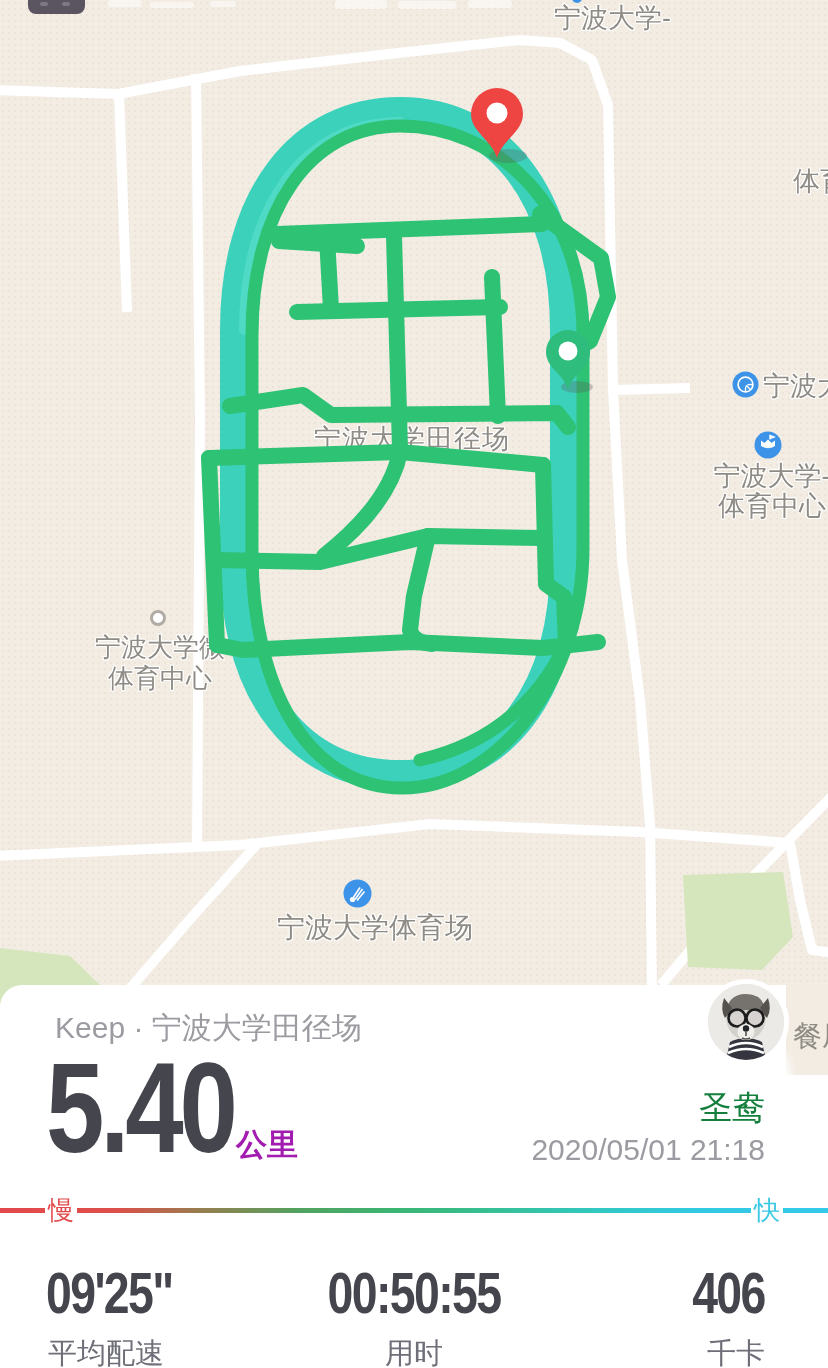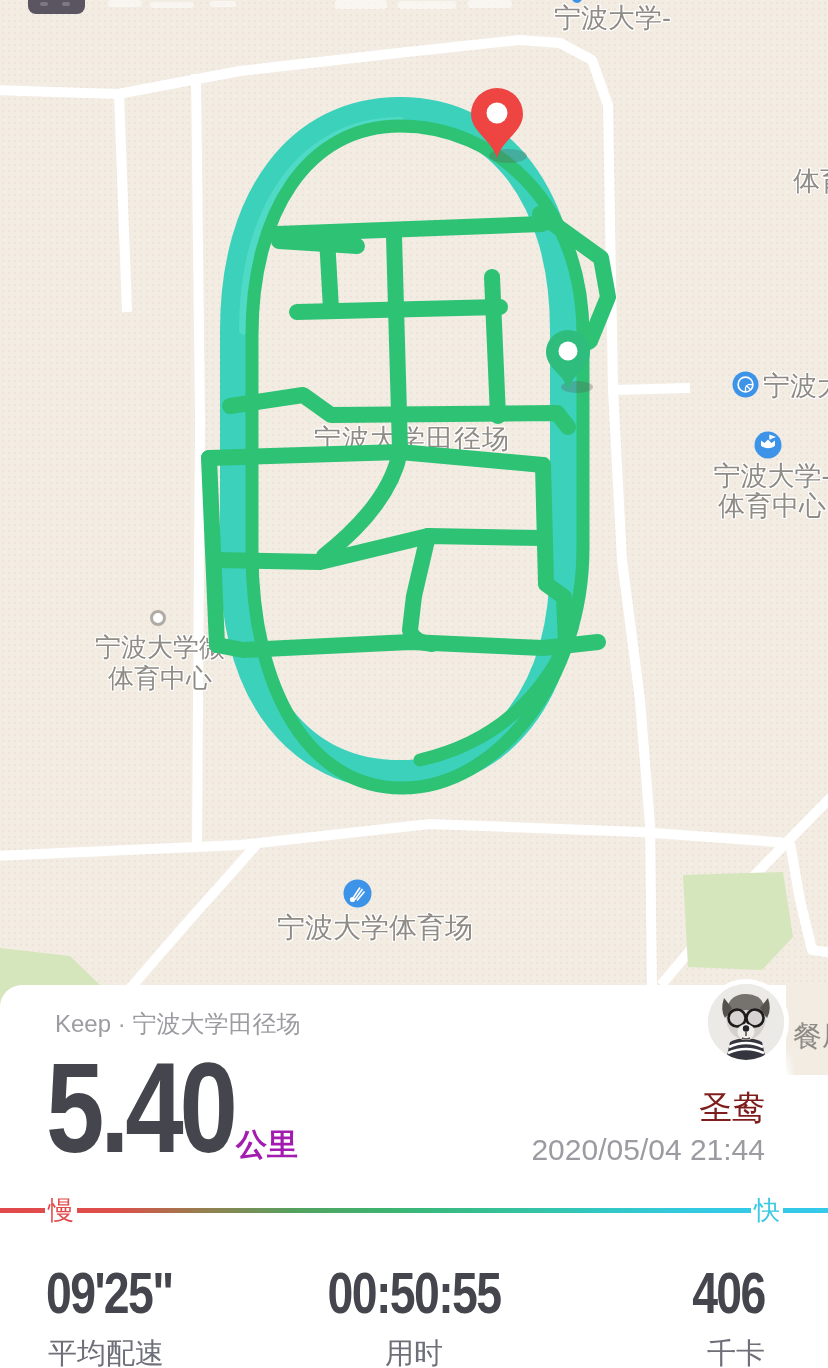--- a/index.html
+++ b/index.html
@@ -29,21 +29,21 @@
   #card{position:absolute;left:0;top:985px;width:828px;height:383px;background:#ffffff;border-radius:22px 22px 0 0;}
   #map-remnant{position:absolute;left:786px;top:985px;width:42px;height:90px;
      background:linear-gradient(to left,#f2ece3 78%,rgba(242,236,227,0)),
                 linear-gradient(to top,rgba(242,236,227,0) 0,#f2ece3 30%);}
   #restaurant-label{position:absolute;left:7px;top:32px;font-size:29px;color:#8f8b85;white-space:nowrap;}
   #avatar{position:absolute;left:703px;top:979px;width:86px;height:86px;border-radius:50%;
      background:#e9e7e3;border:5px solid #fff;box-sizing:border-box;overflow:hidden;}
   #distance-value{position:absolute;left:46px;top:1048px;font-size:128px;line-height:120px;font-weight:bold;
      color:#45454e;letter-spacing:-5px;transform:scaleX(.82);transform-origin:left top;}
   #distance-unit{position:absolute;left:236px;top:1124px;font-size:31px;font-weight:bold;color:#a21caf;}
-  #user-name{position:absolute;right:63px;top:1086px;font-size:33px;color:#7f1d1d;}
+  #user-name{position:absolute;right:63px;top:1086px;font-size:33px;color:#15803d;}
   #run-datetime{position:absolute;right:63px;top:1133px;font-size:30px;color:#9b9ba1;}
   
   #pace-bar{position:absolute;left:0;top:1208px;width:828px;height:5px;
      background:linear-gradient(90deg,#e2494c 0%,#dd4f4a 14%,#987d4e 24%,#52a25f 36%,#3bb573 48%,#36c096 60%,#32c7c0 72%,#33c9e2 84%,#35c9ea 100%);}
   .pace-txt{position:absolute;top:1194px;font-size:26px;line-height:32px;background:#fff;padding:0 3px;}
   #pace-slow{left:45px;color:#e2494c;}
   #pace-fast{right:45px;color:#3cc9e3;}
   
   .stat-value{position:absolute;top:1262px;font-size:58px;line-height:62px;font-weight:bold;color:#45454e;
      letter-spacing:-2px;transform:scaleX(.8);}
@@ -169,27 +169,27 @@
       <path d="M568,390 C564,374 546,368 546,352 A22,22 0 1 1 590,352 C590,368 572,374 568,390 Z" fill="#2ebd7d"></path>
       <circle cx="568" cy="351" r="9.5" fill="#fff"></circle>
 
       <ellipse cx="508" cy="156" rx="19" ry="7" fill="rgba(90,90,90,.30)"></ellipse>
       <path d="M497,158 C492,140 471,132 471,114 A26,26 0 1 1 523,114 C523,132 502,140 497,158 Z" fill="#ee4543"></path>
       <circle cx="497" cy="113" r="10.5" fill="#fff"></circle>
     </svg>
   </div>
 
   <div id="card">
-    <div style="position:absolute;left:55px;top:23px;font-size:24px;color:#9b9ba1">Keep · 宁波大学田径场</div>
+    <div style="position:absolute;left:55px;top:23px;font-size:30px;color:#9b9ba1">Keep · 宁波大学田径场</div>
   </div>
 
   <div id="distance-value">5.40</div>
   <div id="distance-unit">公里</div>
   <div id="user-name">圣鸯</div>
-  <div id="run-datetime">2020/05/04 21:44</div>
+  <div id="run-datetime">2020/05/01 21:18</div>
 
   <div id="map-remnant">
     <div id="restaurant-label">餐厅</div>
   </div>
 
   <div id="avatar">
     <svg width="76" height="76" viewBox="0 0 76 76">
       <rect width="76" height="76" fill="#eceae6"></rect>
       <path d="M18,76 L22,58 Q38,50 54,58 L58,76 Z" fill="#35353f"></path>
       <path d="M21,63 Q38,55 55,63" stroke="#fff" stroke-width="2.5" fill="none"></path>

